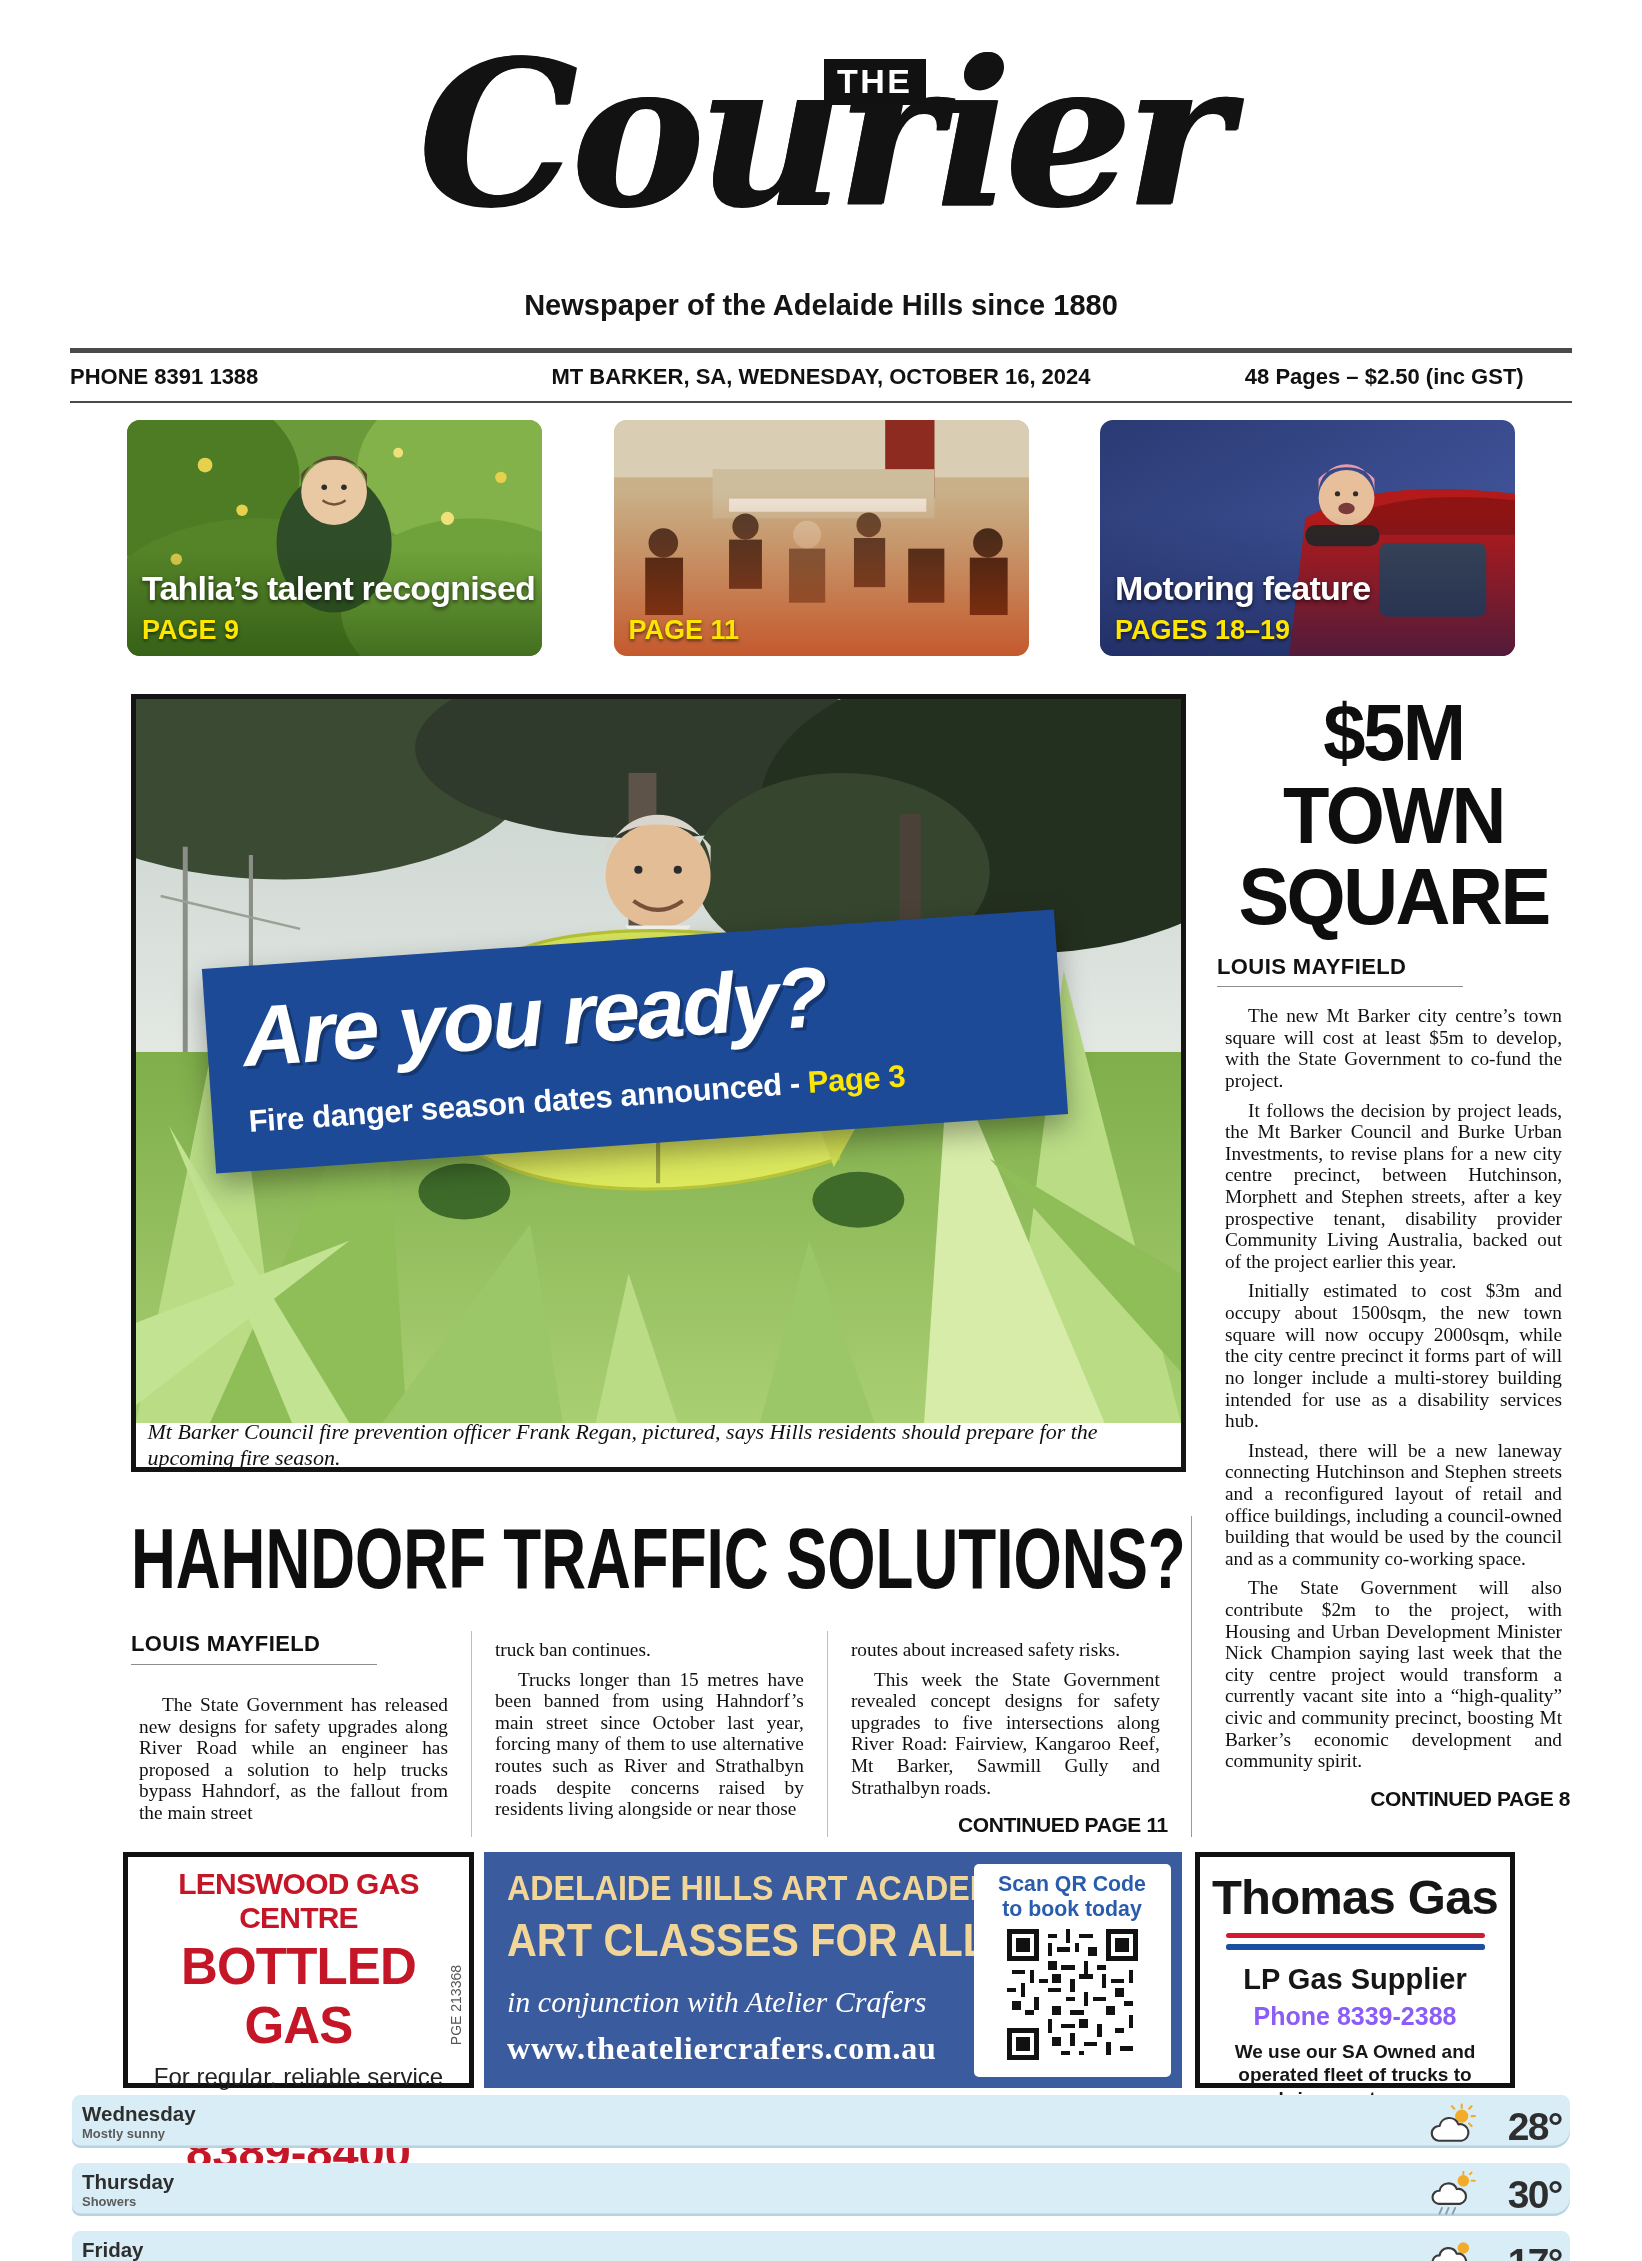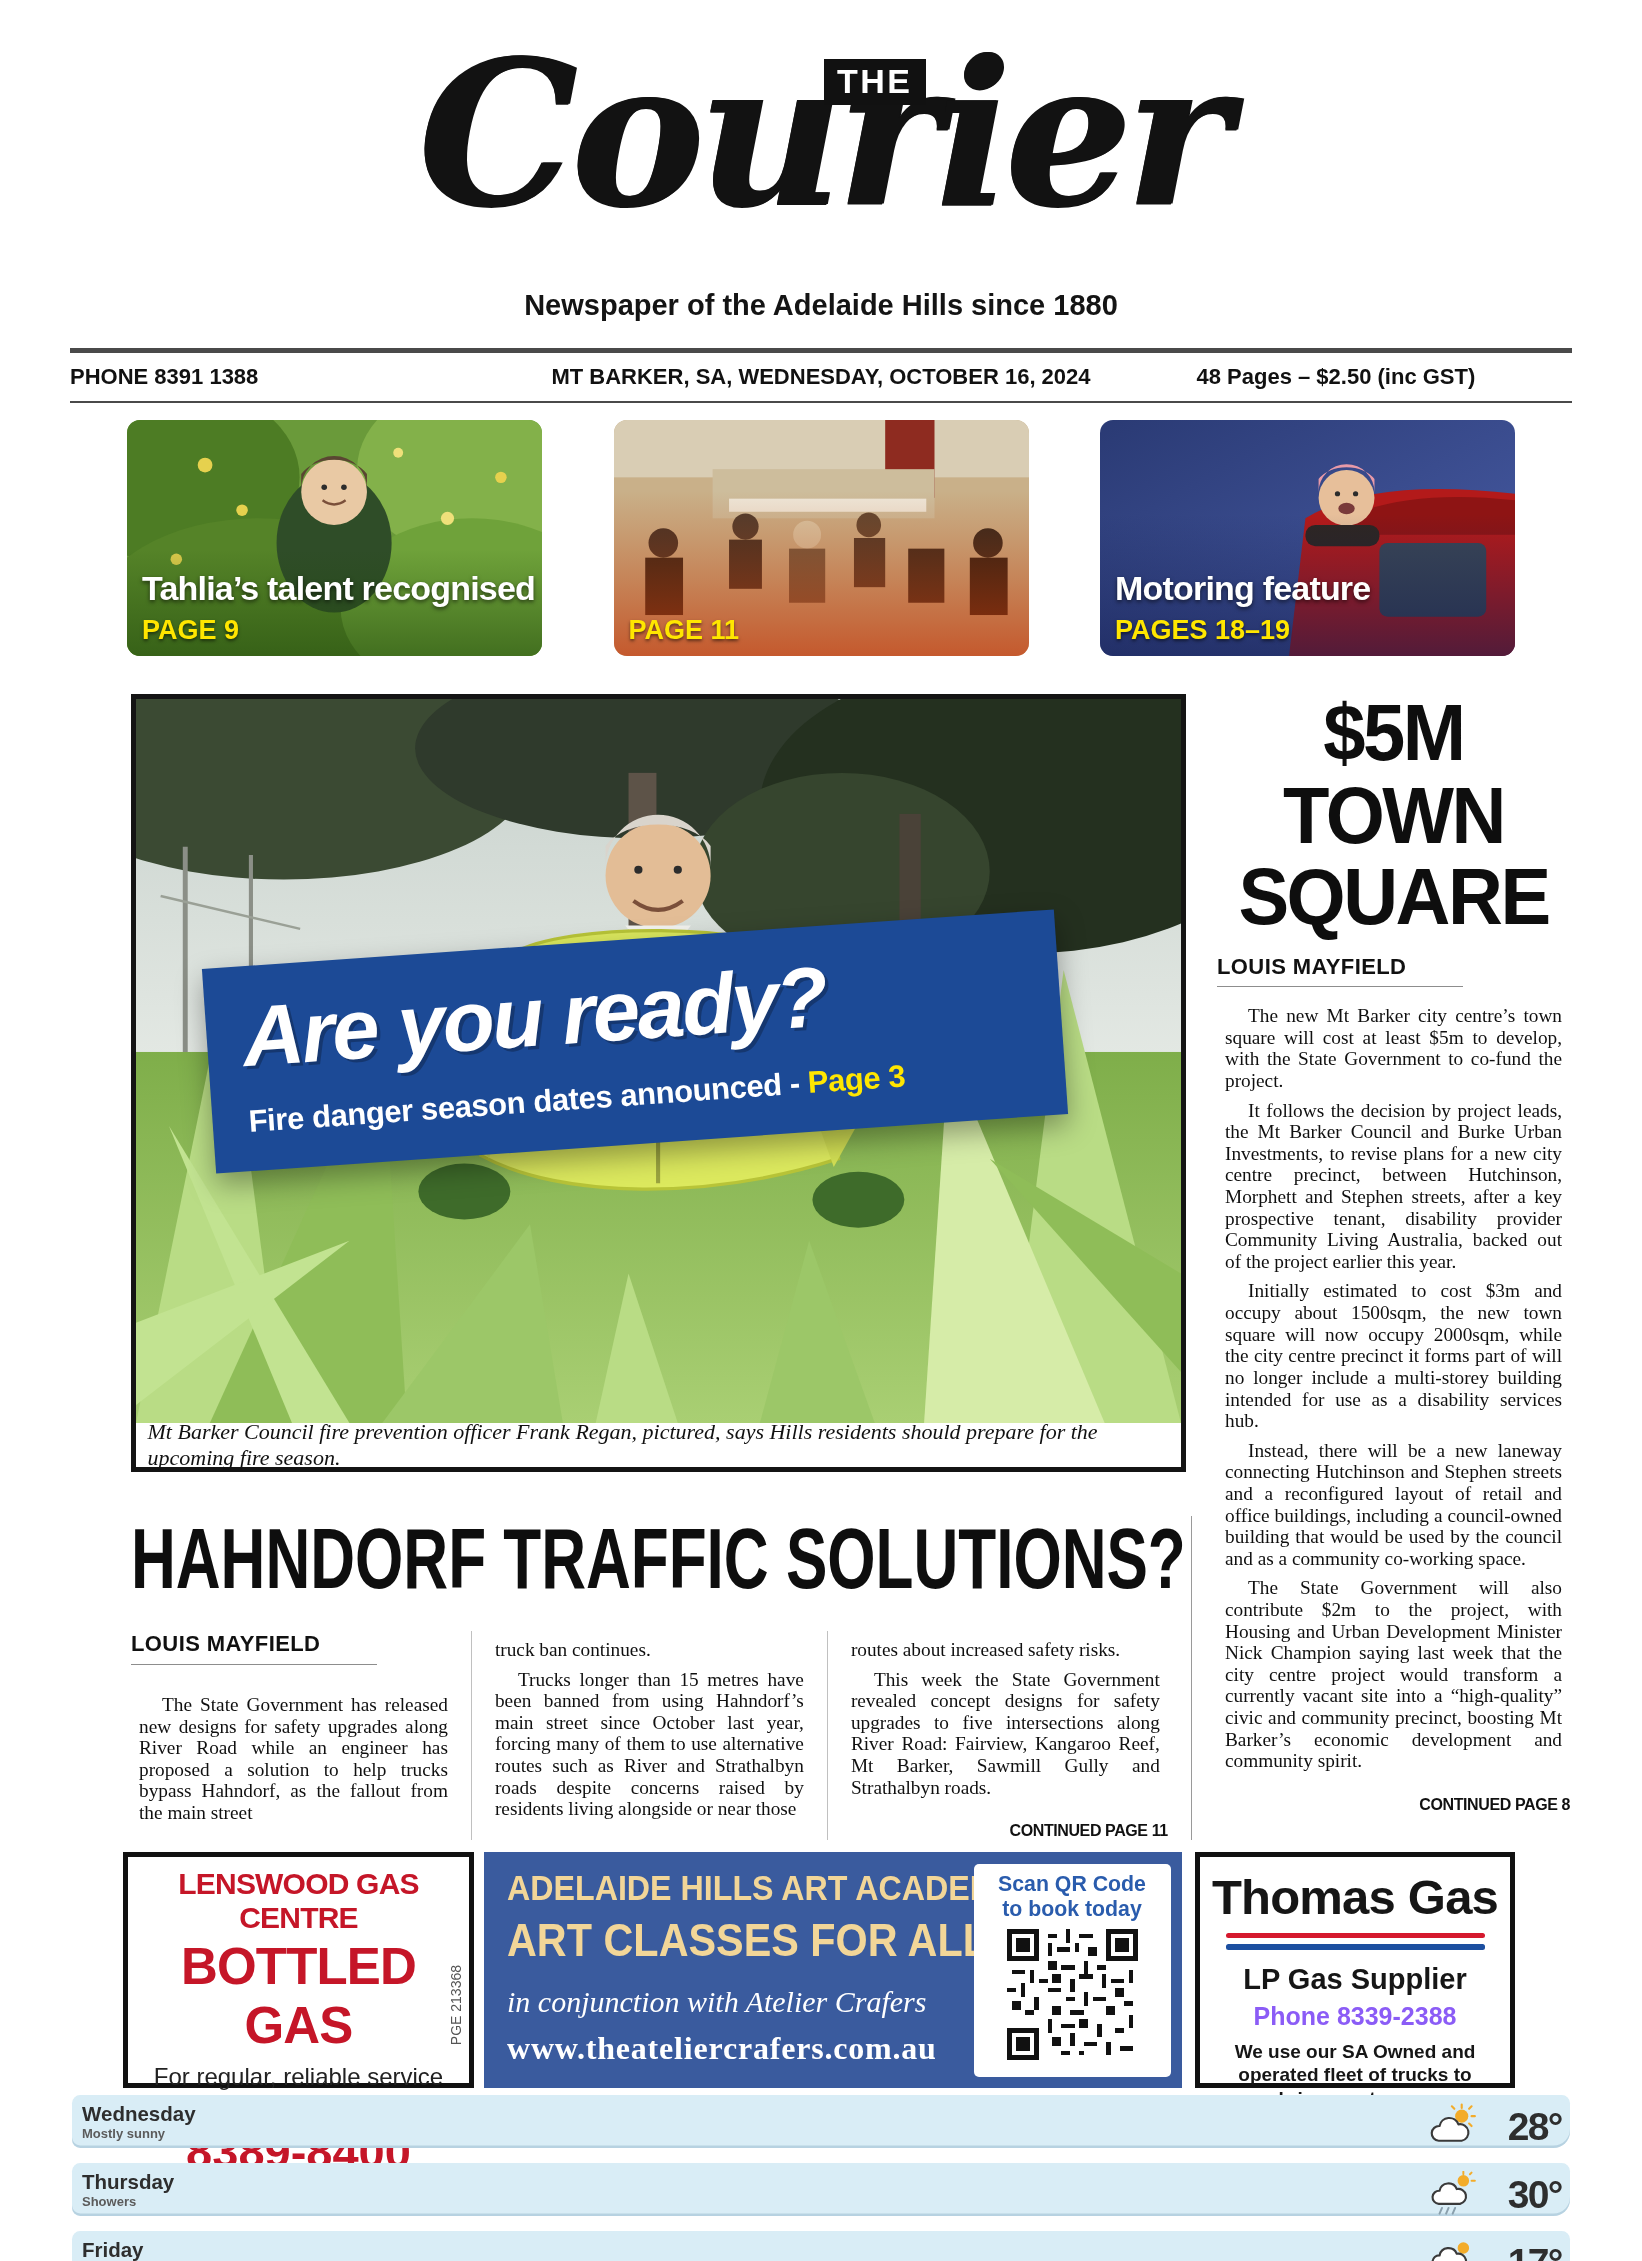--- a/index.html
+++ b/index.html
@@ -15,21 +15,21 @@
     font-weight:bold; font-size:34px; letter-spacing:2.5px; padding:3.3px 13px; }
   .masthead-sub { position:absolute; left:0; right:0; top:289px; text-align:center;
     font-weight:bold; font-size:29px; color:#141414; }
 
   
   .dateline { position:absolute; left:70px; right:70px; top:348px; height:48px;
     border-top:5px solid #4a4a4a; border-bottom:2.5px solid #4a4a4a;
     display:flex; align-items:center; font-weight:bold; font-size:22px; }
   .dateline .dl { flex:1; }
   .dateline .dc { flex:2; text-align:center; }
-  .dateline .dr { flex:1; text-align:left; }
+  .dateline .dr { flex:1; text-align:center; }
 
   
   .teasers { position:absolute; left:127px; right:127px; top:420px; height:236px;
     display:flex; justify-content:space-between; }
   .teaser { position:relative; width:415px; height:236px; border-radius:13px; overflow:hidden; }
   .teaser svg { position:absolute; inset:0; width:100%; height:100%; }
   .teaser-text { position:absolute; left:15px; bottom:10px; }
   .teaser-title { color:#fff; font-weight:bold; font-size:34px; letter-spacing:-0.8px;
     text-shadow:0 1.6px 4.1px rgba(0,0,0,.6); }
   .teaser-page { color:#ffe600; font-weight:bold; font-size:27px; margin-top:6.6px;
@@ -48,21 +48,21 @@
     letter-spacing:-2.5px; text-shadow:3.3px 3.3px 0 rgba(0,0,0,.25); }
   .banner-sub { margin-top:25px; color:#fff; font-weight:bold; font-size:31px; letter-spacing:-0.4px; }
   .banner-page { color:#ffe600; }
 
   
   .article p { font-family:"Liberation Serif", serif; font-size:19.3px; line-height:1.12;
     text-align:justify; text-indent:23px; margin:8px; color:#101010; }
   .article p.cont { text-indent:0; }
   .byline { display:inline-block; font-weight:bold; font-size:22px; letter-spacing:0.4px;
     border-bottom:1.6px solid #8d8d8d; padding:0 57px 6.6px 0; color:#111; }
-  .continued { font-weight:bold; font-size:16px; text-align:right; margin-top:24px; letter-spacing:-0.4px; }
+  .continued { font-weight:bold; font-size:21px; text-align:right; margin-top:15px; letter-spacing:-0.4px; }
 
   .tsq { position:absolute; left:1217px; top:691px; width:353px; }
   .tsq-headline { font-weight:bold; font-size:76px; line-height:1.02; text-align:center;
     letter-spacing:-2.5px; color:#0e0e0e; transform:scaleY(1.06); transform-origin:top center; }
   .tsq .byline { margin-top:30px; }
   .tsq .article { margin-top:18px; }
 
   .traffic { position:absolute; left:131px; top:1516px; width:1061px;
     border-right:1.6px solid #9a9a9a; box-sizing:border-box; padding-right:8.2px; }
   .traffic-headline { font-weight:bold; font-size:85px; line-height:1; white-space:nowrap;

